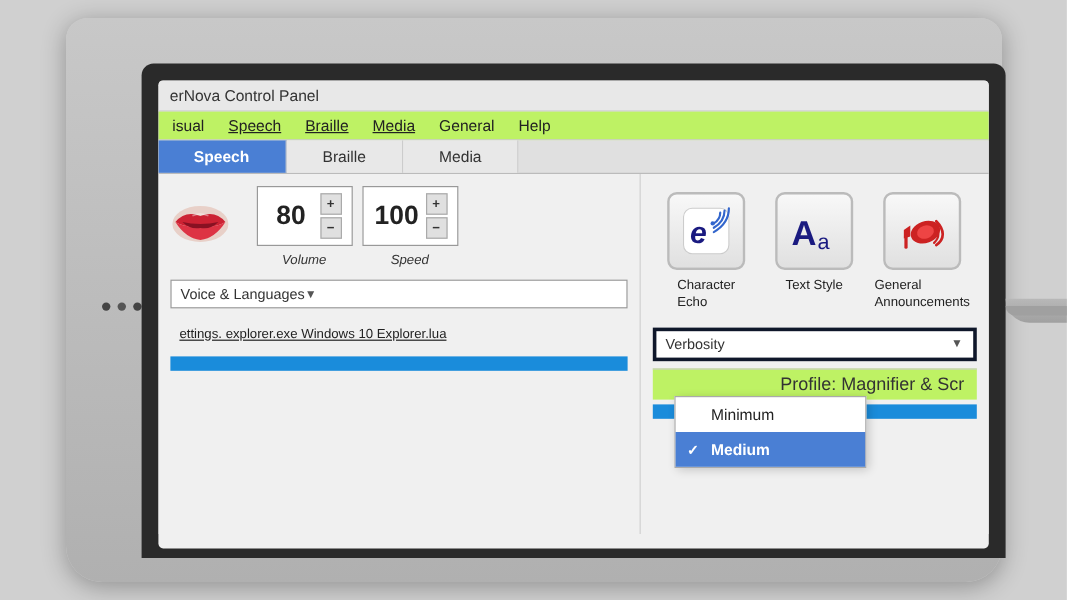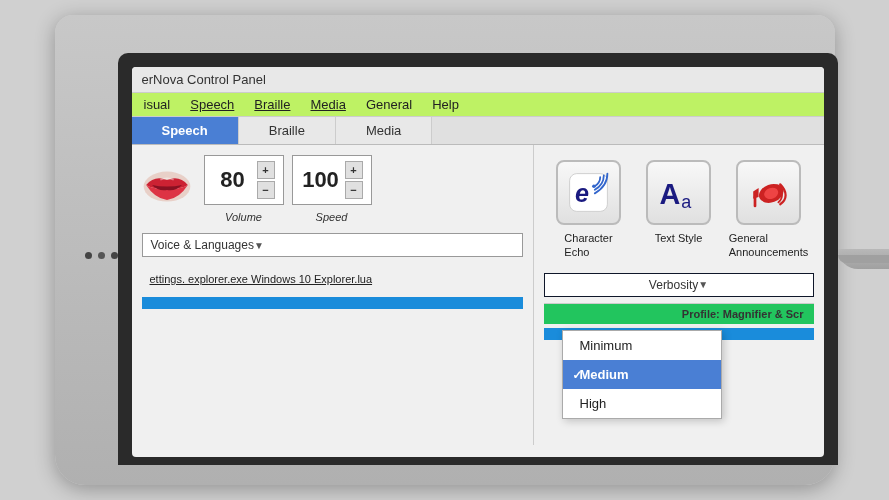--- a/index.html
+++ b/index.html
@@ -126,21 +126,21 @@
       width: 420px;
       padding: 10px;
       border-right: 1px solid #ccc;
       background: #f0f0f0;
     }
 
     
     .speech-section {
       display: flex;
       align-items: center;
-      gap: 12px;
+      gap: 22px;
       margin-bottom: 10px;
     }
 
     
     .controls-row {
       display: flex;
       gap: 8px;
       align-items: flex-start;
     }
 
@@ -279,66 +279,65 @@
     .verbosity-row {
       margin-top: 8px;
       display: flex;
       align-items: center;
     }
 
     .verbosity-dropdown {
       flex: 1;
       padding: 4px 8px;
       background: white;
-      border: 1px solid #0f172a;
+      border: 3px solid #0f172a;
       font-size: 12px;
       display: flex;
       align-items: center;
-      justify-content: center;
+      justify-content: space-between;
       cursor: pointer;
       color: #333;
       min-width: 150px;
     }
 
     
     .blue-bar {
       background: #1a8cdb;
       padding: 6px 10px;
       font-size: 11px;
       color: white;
       display: flex;
       align-items: center;
     }
 
     
     .profile-bar {
-      background: #22c55e;
+      background: #bef264;
       padding: 4px 10px;
-      font-size: 11px;
+      font-size: 15px;
       color: #333;
       border-top: 1px solid #ccc;
       display: flex;
       justify-content: flex-end;
-      font-weight: bold;
     }
 
     
     .dropdown-menu {
       position: absolute;
       background: white;
       border: 1px solid #aaa;
       box-shadow: 2px 2px 8px rgba(0,0,0,0.2);
       z-index: 100;
       min-width: 160px;
       left: 430px;
       top: 185px;
     }
 
     .dropdown-menu-item {
-      padding: 7px 17px;
+      padding: 7px 30px;
       font-size: 13px;
       cursor: pointer;
       color: #222;
       position: relative;
     }
 
     .dropdown-menu-item.selected {
       background: #4a7fd4;
       color: white;
       font-weight: bold;
@@ -538,23 +537,20 @@
         </div>
 
         <div class="dropdown-menu">
           <div class="dropdown-menu-item">
             <span>Minimum</span>
           </div>
           <div class="dropdown-menu-item selected">
             <span class="checkmark">✓</span>
             <span>Medium</span>
           </div>
-          <div class="dropdown-menu-item">
-            <span>High</span>
-          </div>
         </div>
 
       </div>
 
     </div>
   </div>
 
   <div class="laptop-base">
     <div class="base-notch"></div>
   </div>

